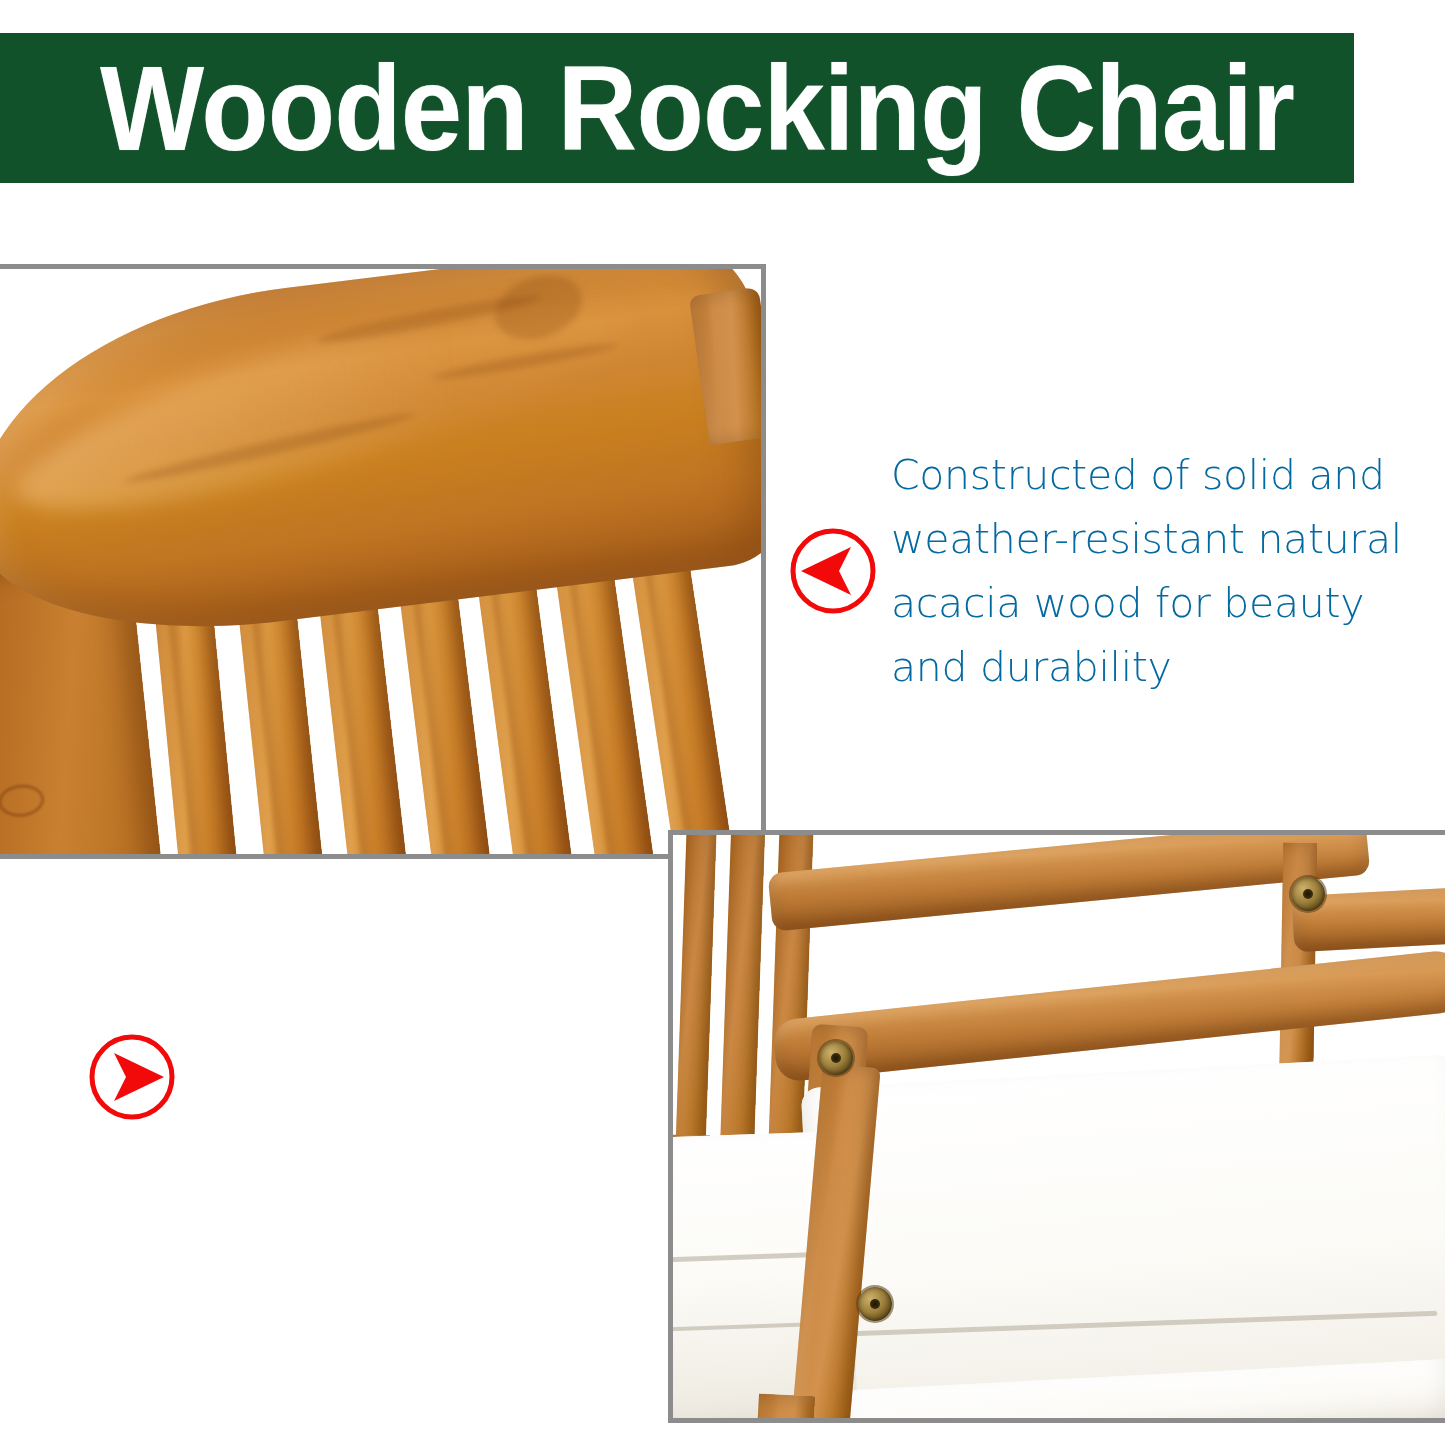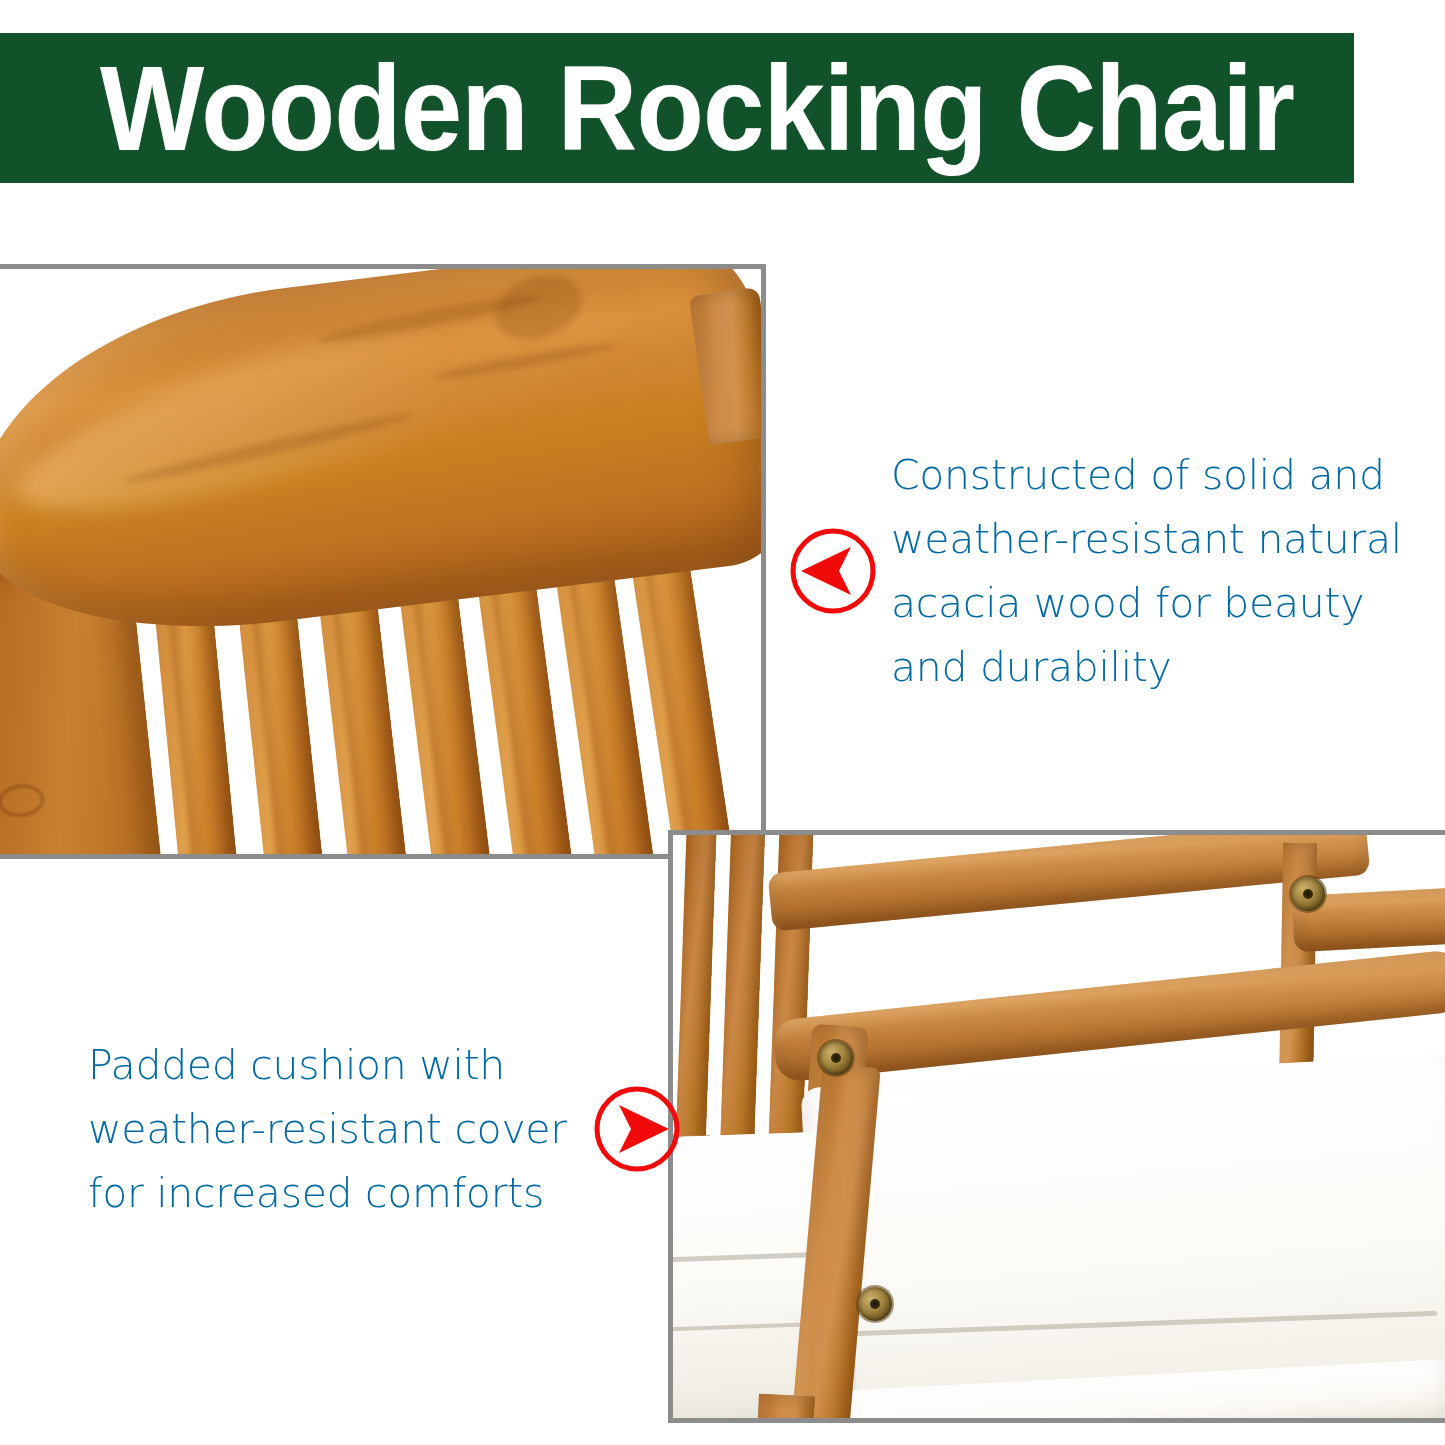--- a/index.html
+++ b/index.html
@@ -345,22 +345,19 @@
       <path d="M12 44 L62 20 L50 44 L62 68 Z" fill="#F20A0A"></path>
     </svg>
   </div>
   <div class="callout-text">Constructed of solid and
 weather-resistant natural
 acacia wood for beauty
 and durability</div>
 </div>
 
 <div class="callout" id="callout-cushion">
-  <div class="callout-text">Padded cushion with
-weather-resistant cover
-for increased comforts</div>
   <div class="marker">
     <svg viewBox="0 0 88 88" xmlns="http://www.w3.org/2000/svg">
       <circle cx="44" cy="44" r="40" fill="none" stroke="#F20A0A" stroke-width="5"></circle>
       <path d="M76 44 L26 20 L38 44 L26 68 Z" fill="#F20A0A"></path>
     </svg>
   </div>
 </div>
 
 </body></html>

